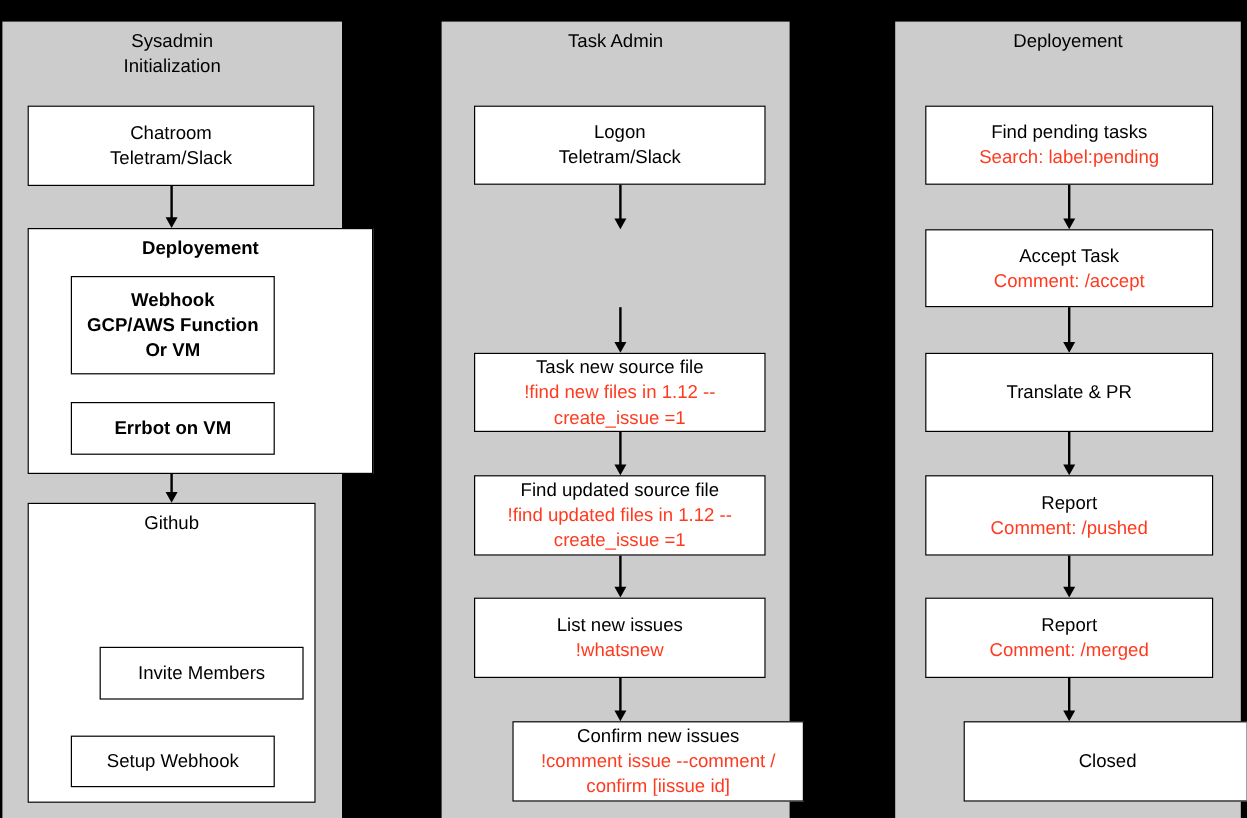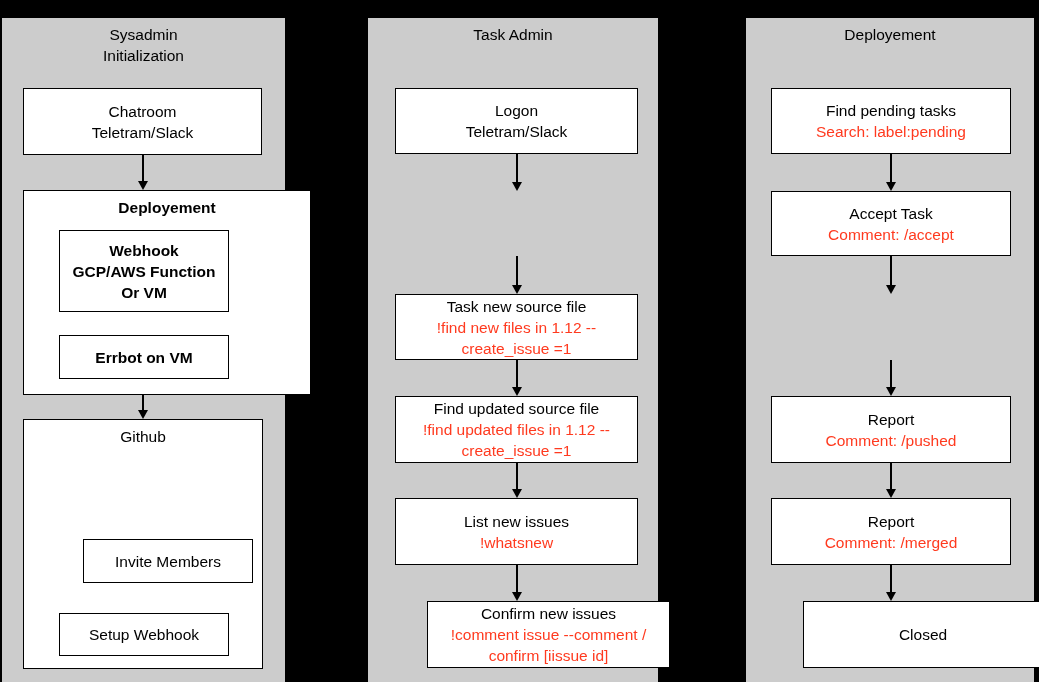--- a/index.html
+++ b/index.html
@@ -197,20 +197,24 @@
 
     <div class="node l3box r2">
       <div class="node-title">Accept Task</div>
       <div class="node-command">Comment: /accept</div>
     </div>
     <div class="arrow l3a ar2">
         <span class="shaft"></span>
         <span class="head"></span>
       </div>
 
+    <div class="node l3box r3">
+      <div class="node-title">Translate &amp; PR</div>
+      <div class="node-command"></div>
+    </div>
     <div class="arrow l3a ar3">
         <span class="shaft"></span>
         <span class="head"></span>
       </div>
 
     <div class="node l3box r4">
       <div class="node-title">Report</div>
       <div class="node-command">Comment: /pushed</div>
     </div>
     <div class="arrow l3a ar4">

